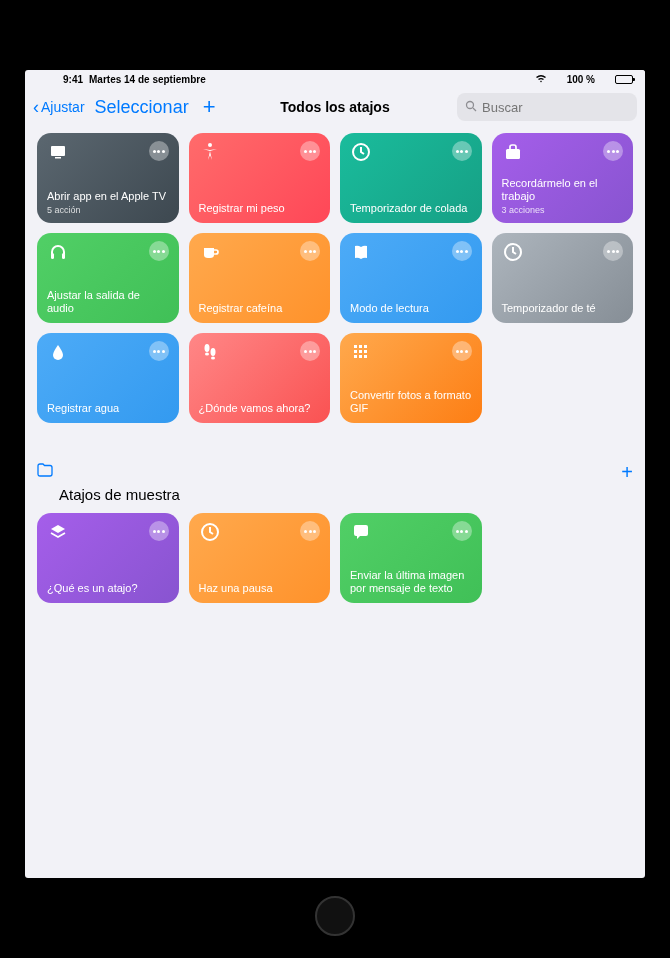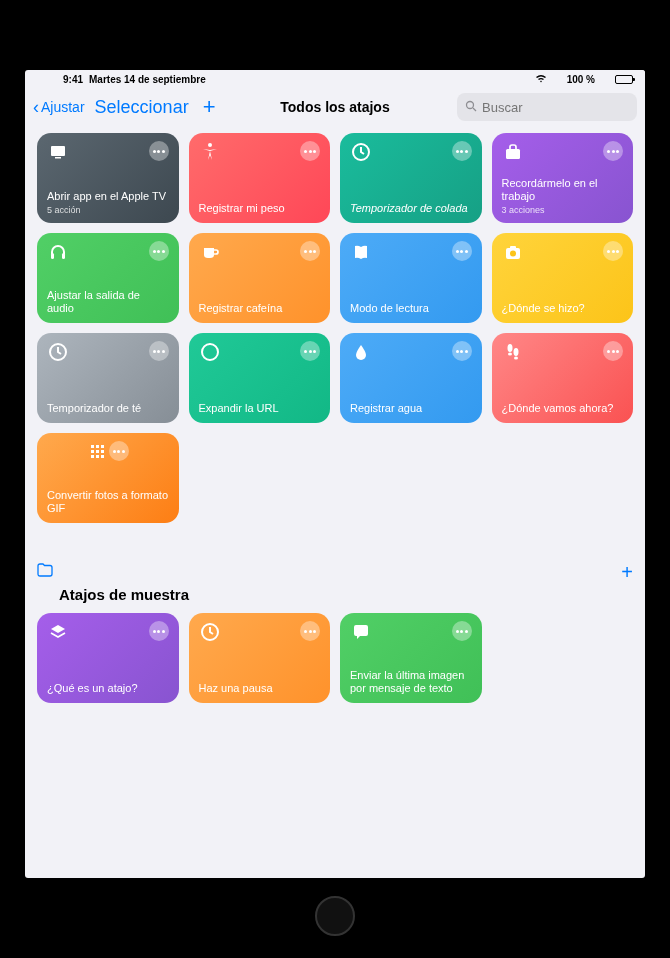--- a/index.html
+++ b/index.html
@@ -168,39 +168,39 @@
       line-height: 1.2;
     }
     .tile-sub {
       font-size: 9px;
       opacity: 0.8;
       margin-top: 2px;
     }
     
     .g-darkgray { background: linear-gradient(135deg, #5b6770, #3d4850); }
     .g-red { background: linear-gradient(135deg, #ff6b6b, #ff4757); }
-    .g-teal { background: linear-gradient(135deg, #1abc9c, #16a085); font-style: italic; }
+    .g-teal { background: linear-gradient(135deg, #1abc9c, #16a085); }
     .g-purple { background: linear-gradient(135deg, #a55eea, #8854d0); }
     .g-orange { background: linear-gradient(135deg, #ffa94d, #ff922b); }
     .g-green { background: linear-gradient(135deg, #51cf66, #40c057); }
     .g-blue { background: linear-gradient(135deg, #4dabf7, #339af0); }
     .g-yellow { background: linear-gradient(135deg, #ffd43b, #fcc419); }
     .g-gray { background: linear-gradient(135deg, #adb5bd, #868e96); }
     .g-teal2 { background: linear-gradient(135deg, #20c997, #12b886); }
     .g-coral { background: linear-gradient(135deg, #ff8787, #fa5252); }
-    .g-lightorange { background: linear-gradient(135deg, #ffa94d, #fd7e14); align-items: center; }
+    .g-lightorange { background: linear-gradient(135deg, #ffa94d, #fd7e14); }
     
     .section-header {
       display: flex;
       align-items: center;
       margin: 18px 0 10px 0;
       gap: 6px;
     }
     .folder-icon { color: #007aff; }
-    .section-title { font-size: 15px; font-weight: 700; flex: 1; margin-top: 45px; }
+    .section-title { font-size: 15px; font-weight: 400; flex: 1; margin-top: 45px; }
     .section-add { color: #007aff; font-size: 20px; font-weight: 300; cursor: pointer; }
   </style>
 </head>
 <body>
 
 <div class="ipad-frame">
   <div class="screen">
 
     <div class="status-bar">
       <div class="status-left">
@@ -358,70 +358,36 @@
               <div class="more-btn">
                 <div class="more-dots">
                   <span></span>
                   <span></span>
                   <span></span>
                 </div>
               </div>
             </div>
             <div class="tile-label">Modo de lectura</div>
           </div>
-          <div class="tile g-yellow">
-            <div class="tile-top">
-              <div class="tile-icon-wrap">
-                <svg viewBox="0 0 20 20">
-                  <use href="#ic-camera"></use>
-                </svg>
-              </div>
-              <div class="more-btn">
-                <div class="more-dots">
-                  <span></span>
-                  <span></span>
-                  <span></span>
-                </div>
-              </div>
-            </div>
-            <div class="tile-label">¿Dónde se hizo?</div>
-          </div>
           <div class="tile g-gray">
             <div class="tile-top">
               <div class="tile-icon-wrap">
                 <svg viewBox="0 0 20 20">
                   <use href="#ic-clock"></use>
                 </svg>
               </div>
               <div class="more-btn">
                 <div class="more-dots">
                   <span></span>
                   <span></span>
                   <span></span>
                 </div>
               </div>
             </div>
             <div class="tile-label">Temporizador de té</div>
-          </div>
-          <div class="tile g-teal2">
-            <div class="tile-top">
-              <div class="tile-icon-wrap">
-                <svg viewBox="0 0 20 20">
-                  <use href="#ic-safari"></use>
-                </svg>
-              </div>
-              <div class="more-btn">
-                <div class="more-dots">
-                  <span></span>
-                  <span></span>
-                  <span></span>
-                </div>
-              </div>
-            </div>
-            <div class="tile-label">Expandir la URL</div>
           </div>
           <div class="tile g-blue">
             <div class="tile-top">
               <div class="tile-icon-wrap">
                 <svg viewBox="0 0 20 20">
                   <use href="#ic-drop"></use>
                 </svg>
               </div>
               <div class="more-btn">
                 <div class="more-dots">

